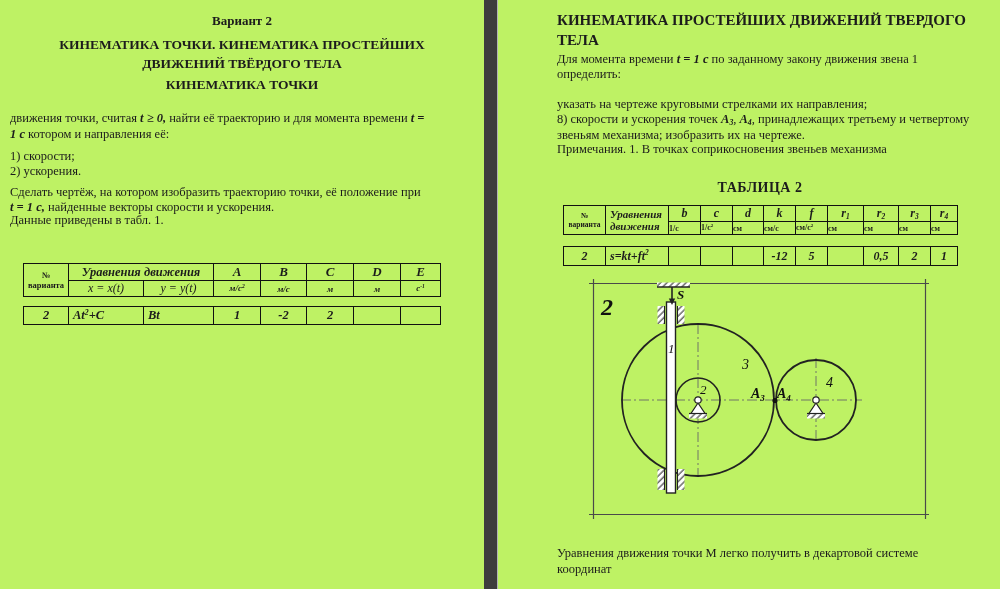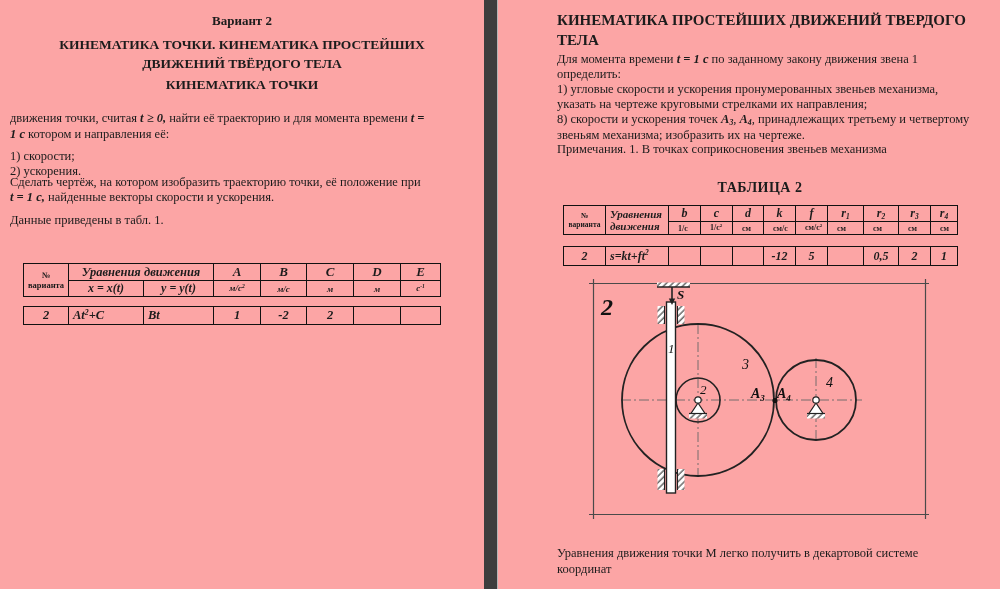--- a/index.html
+++ b/index.html
@@ -1,44 +1,44 @@
 <!DOCTYPE html>
 <html><head>
 <meta charset="utf-8">
 <style>
   html,body{margin:0;padding:0;background:#fff;}
   #stage{position:relative;width:1000px;height:589px;background:#ffffff;overflow:hidden;
          font-family:"Liberation Serif","DejaVu Serif",serif;color:#1c1c1c;}
-  .page{position:absolute;top:0;height:589px;background:#fca5a5;}
+  .page{position:absolute;top:0;height:589px;background:#bef264;}
   #left-page{left:0;width:484px;}
   #right-page{left:498px;width:502px;}
   #divider{position:absolute;top:0;left:484px;width:13px;height:589px;background:#3d3d3d;border-right:1px solid #b5b5b5;}
   .abs{position:absolute;}
   .center{text-align:center;}
   .b{font-weight:bold;}
   .bi{font-weight:bold;font-style:italic;}
   .sup{font-size:0.62em;position:relative;top:-0.55em;}
   .sub{font-size:0.62em;position:relative;top:0.28em;}
   .bi.sup,.bi.sub{font-weight:bold;font-style:italic;}
   .body-text{font-size:12.5px;line-height:15.3px;}
   h1,h2,h3{margin:0;font-weight:bold;}
   
   table{border-collapse:collapse;table-layout:fixed;}
   .doc-table{border:1.5px solid #111;}
   .doc-table td{border:1px solid #111;text-align:center;vertical-align:middle;padding:0 2px;overflow:hidden;}
   .t1 .no-hdr{font-size:8.5px;font-weight:bold;line-height:10px;}
   .t1 .eq-hdr{font-size:12.5px;font-weight:bold;font-style:italic;}
-  .t1 .xy-hdr{font-size:12px;font-weight:bold;font-style:italic;}
+  .t1 .xy-hdr{font-size:12px;font-weight:normal;font-style:italic;}
   .t1 .letter{font-size:13px;font-weight:bold;font-style:italic;}
   .t1 .unit{font-size:9px;font-weight:bold;font-style:italic;line-height:10px;}
   .t1d td{font-size:12.5px;font-weight:bold;font-style:italic;}
   .t2 .no-hdr{font-size:7.5px;font-weight:bold;line-height:9px;}
   .t2 .eq-hdr{font-size:11px;font-weight:bold;font-style:italic;text-align:left;line-height:12px;padding-left:4px;}
   .t2 .letter{font-size:12px;font-weight:bold;font-style:italic;}
-  .t2 .unit{font-size:8px;font-weight:bold;line-height:9px;text-align:left;padding-left:9px;}
+  .t2 .unit{font-size:8px;font-weight:bold;line-height:9px;text-align:left;padding-left:0;}
   .t2d td{font-size:12px;font-weight:bold;font-style:italic;}
   .cell-left{text-align:left !important;padding-left:4px !important;}
   .tbl-title{font-size:14px;font-weight:bold;letter-spacing:0.5px;}
 </style>
 </head>
 <body>
 
 <div id="stage">
 
   <div class="page" id="left-page">
@@ -46,21 +46,21 @@
 
     <h1 class="abs center" style="top:35px;left:52px;width:380px;font-size:13.5px;line-height:19px;"><span>КИНЕМАТИКА ТОЧКИ. КИНЕМАТИКА ПРОСТЕЙШИХ</span><br><span>ДВИЖЕНИЙ ТВЁРДОГО ТЕЛА</span></h1>
 
     <h2 class="abs center" style="top:77px;left:0;width:484px;font-size:13.5px;">КИНЕМАТИКА ТОЧКИ</h2>
 
     <p class="abs body-text" style="top:96px;left:10px;width:466px;margin:0;"><br><span>движения точки, считая </span><span class="bi">t ≥ 0,</span><span> найти её траекторию и для момента времени </span><span class="bi">t =</span><br><span class="bi">1 с</span><span> котором и направления её:</span></p>
 
     <div class="abs body-text" style="top:149px;left:10px;">1) скорости;</div>
     <div class="abs body-text" style="top:164px;left:10px;">2) ускорения.</div>
 
-    <p class="abs body-text" style="top:175px;left:10px;width:466px;margin:0;"><span>Сделать чертёж, на котором изобразить траекторию точки, её положение при</span><br><span class="bi">t = 1 с,</span><span> найденные векторы скорости и ускорения.</span></p>
+    <p class="abs body-text" style="top:185px;left:10px;width:466px;margin:0;"><span>Сделать чертёж, на котором изобразить траекторию точки, её положение при</span><br><span class="bi">t = 1 с,</span><span> найденные векторы скорости и ускорения.</span></p>
 
     <div class="abs body-text" style="top:213px;left:10px;">Данные приведены в табл. 1.</div>
 
 
     <table class="abs doc-table t1" style="top:263px;left:23px;width:417px;">
       <colgroup>
         <col style="width:45px">
           <col style="width:75px">
           <col style="width:70px">
         <col style="width:47px">
@@ -119,21 +119,21 @@
     </tbody>
       </table>
   </div>
 
   <div id="divider"></div>
 
   <div class="page" id="right-page">
     <h1 class="abs" style="top:10px;left:59px;width:412px;font-size:15px;line-height:20px;"><span>КИНЕМАТИКА ПРОСТЕЙШИХ ДВИЖЕНИЙ ТВЕРДОГО</span><br><span>ТЕЛА</span></h1>
 
     <p class="abs body-text" style="top:52px;left:59px;width:414px;margin:0;"><span>Для момента времени </span><span class="bi">t = 1 с</span><span> по заданному закону движения звена 1</span><br><span>определить:</span></p>
-    <p class="abs body-text" style="top:82px;left:59px;width:414px;margin:0;"><span>1) угловые скорости и ускорения пронумерованных звеньев механизма,</span><br><span>указать на чертеже круговыми стрелками их направления;</span></p>
+    <p class="abs body-text" style="top:82px;left:59px;width:414px;margin:0;"><br><span>указать на чертеже круговыми стрелками их направления;</span></p>
     <p class="abs body-text" style="top:112px;left:59px;width:414px;margin:0;"><span>8) скорости и ускорения точек </span><span class="bi">A</span><span class="bi sub">3</span><span>, </span><span class="bi">A</span><span class="bi sub">4</span><span>, принадлежащих третьему и четвертому</span><br><span>звеньям механизма; изобразить их на чертеже.</span></p>
     <p class="abs body-text" style="top:142px;left:59px;width:414px;margin:0;"><span>Примечания. 1. В точках соприкосновения звеньев механизма</span><br></p>
 
     <div class="abs center tbl-title" style="top:180px;left:65px;width:394px;">ТАБЛИЦА 2</div>
 
     <table class="abs doc-table t2" style="top:205px;left:65px;width:394px;">
       <colgroup>
         <col style="width:42px">
           <col style="width:63px">
           <col style="width:32px">

